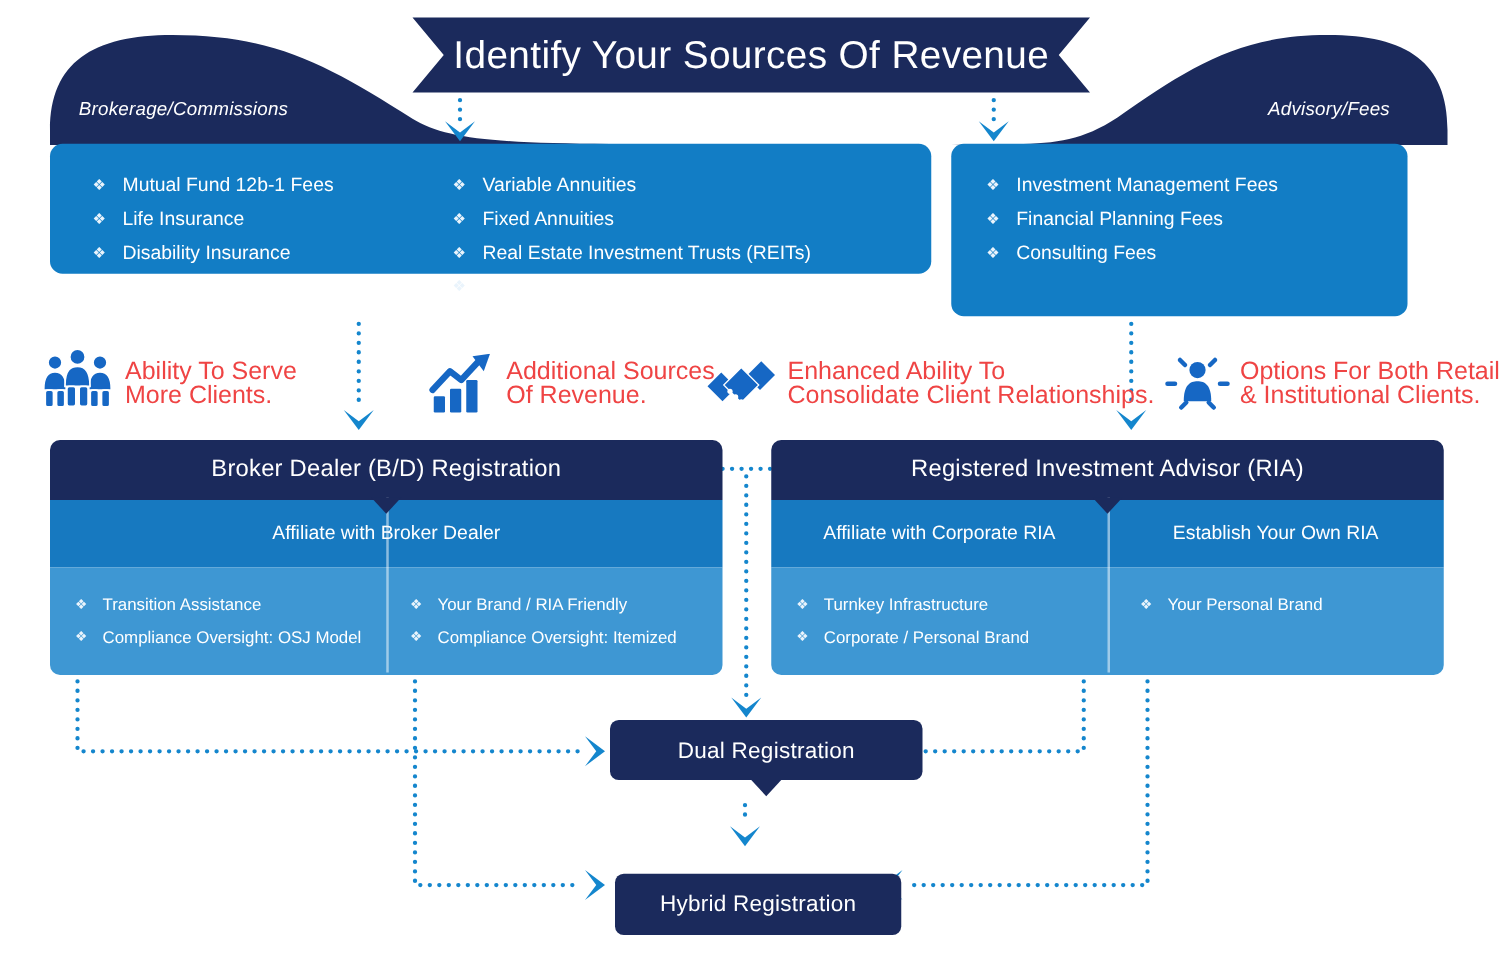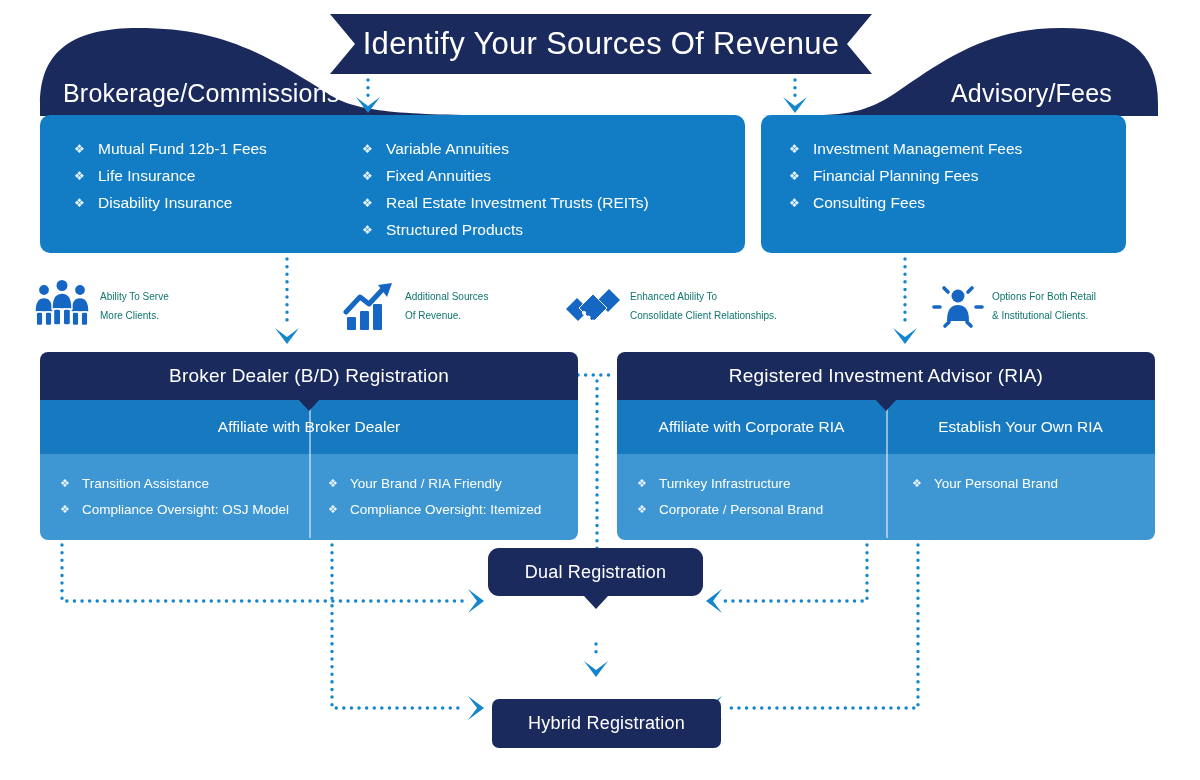--- a/index.html
+++ b/index.html
@@ -7,33 +7,33 @@
   #stage { position:relative; width:1200px; height:780px; background:#fff; overflow:hidden; }
   #shapes { position:absolute; left:0; top:0; z-index:1; }
 
   .abs { position:absolute; }
 
   
   .ribbon-title { left:330px; top:26px; width:542px; text-align:center; color:#fff;
     font-size:31px; letter-spacing:.3px; z-index:3; }
 
   
-  .blob-head { color:#fff; font-size:25px; letter-spacing:.2px; z-index:3; }
+  .blob-head { color:#fff; font-size:15px; letter-spacing:.2px; z-index:3;font-style:italic; }
   .blob-head.left { left:63px; top:79px; }
   .blob-head.right { left:900px; top:79px; width:212px; text-align:right; }
 
   
   .src-panel { background:#127dc5; border-radius:10px; z-index:2; }
   .src-list { position:absolute; list-style:none; top:20px; }
   .src-list li { height:27px; line-height:27px; color:#fff; font-size:15.5px; white-space:nowrap; }
   .blt { font-family:"DejaVu Sans", sans-serif; font-size:12px; color:#eaf4fc;
     display:inline-block; width:24px; position:relative; top:-1px; }
 
   
-  .benefit-text { color:#0f766e; font-size:10px; line-height:18.5px; white-space:nowrap; z-index:2; }
+  .benefit-text { color:#ef4444; font-size:20px; line-height:18.5px; white-space:nowrap; z-index:2; }
 
   
   .reg-box { z-index:2; width:538px; height:186px; }
   .reg-header { position:relative; height:48px; background:#1b2a5c; border-radius:8px 8px 0 0;
     display:flex; align-items:center; justify-content:center; color:#fff; font-size:19px; letter-spacing:.2px; }
   .notch { position:absolute; top:46px; left:50%; margin-left:-12px; width:0; height:0;
     border-left:12px solid transparent; border-right:12px solid transparent;
     border-top:13px solid #1b2a5c; z-index:4; }
   .reg-band { height:54px; background:#1779c0; display:flex; align-items:center;
     justify-content:center; color:#fff; font-size:15.5px; }
@@ -94,21 +94,21 @@
       <polygon class="head" points="722,589 706,601 722,613 713,601"></polygon>
       <polygon class="head" points="722,696 706,708 722,720 713,708"></polygon>
     </g>
   </svg>
 
   <div class="abs ribbon-title">Identify Your Sources Of Revenue</div>
 
   <div class="abs blob-head left">Brokerage/Commissions</div>
   <div class="abs blob-head right">Advisory/Fees</div>
 
-  <div class="abs src-panel" style="left:40px;top:115px;width:705px;height:138px;">
+  <div class="abs src-panel" style="left:40px;top:115px;width:705px;height:104px;">
     <ul class="src-list" style="left:34px;">
       <li><span class="blt">❖</span><span>Mutual Fund 12b-1 Fees</span></li>
       <li><span class="blt">❖</span><span>Life Insurance</span></li>
       <li><span class="blt">❖</span><span>Disability Insurance</span></li>
     </ul>
     <ul class="src-list" style="left:322px;">
       <li><span class="blt">❖</span><span>Variable Annuities</span></li>
       <li><span class="blt">❖</span><span>Fixed Annuities</span></li>
       <li><span class="blt">❖</span><span>Real Estate Investment Trusts (REITs)</span></li>
       <li><span class="blt">❖</span><span>Structured Products</span></li>
@@ -221,21 +221,21 @@
         <li><span class="blt">❖</span><span>Turnkey Infrastructure</span></li>
         <li><span class="blt">❖</span><span>Corporate / Personal Brand</span></li>
       </ul>
       <ul class="mini-list" style="left:295px;">
         <li><span class="blt">❖</span><span>Your Personal Brand</span></li>
       </ul>
     </div>
     <div class="v-divider"></div>
   </div>
 
-  <div class="abs pill" style="left:488px;top:548px;width:215px;height:48px;border-radius:11px;">
+  <div class="abs pill" style="left:488px;top:576px;width:250px;height:48px;">
     <span>Dual Registration</span>
     <div class="notch"></div>
   </div>
 
   <div class="abs pill" style="left:492px;top:683px;width:229px;height:49px;margin-top:16px;">
     <span>Hybrid Registration</span>
   </div>
 
 </div>
 

